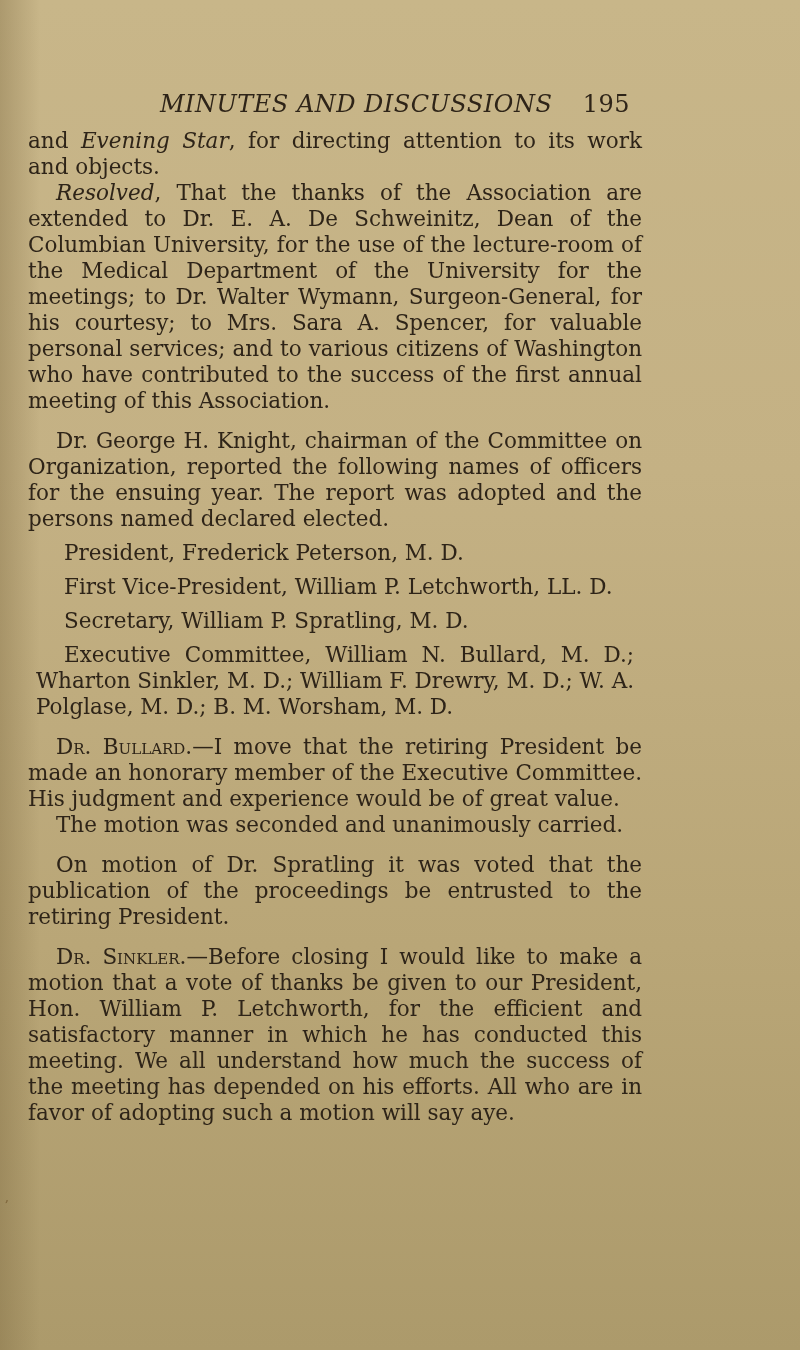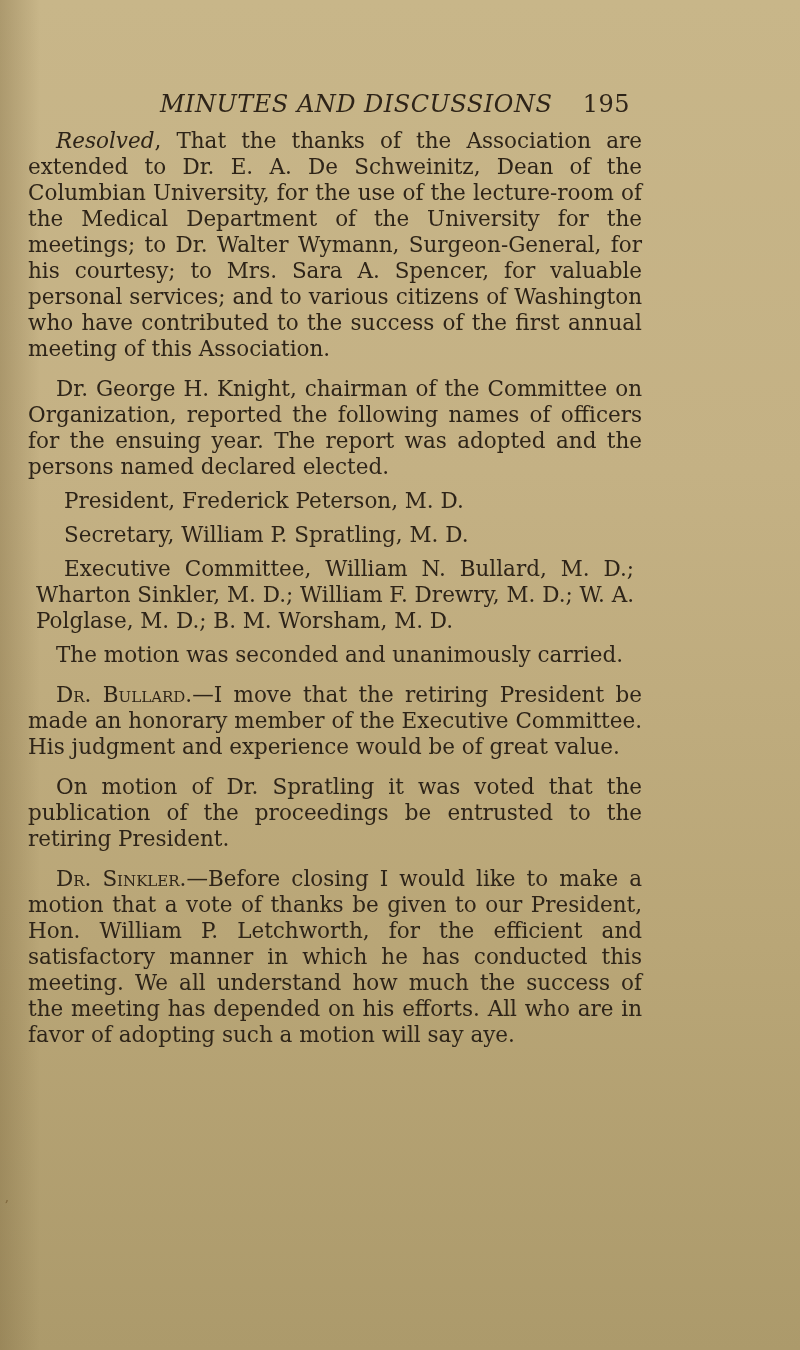--- a/index.html
+++ b/index.html
@@ -78,34 +78,36 @@
 
 <div class="gutter-shade"></div>
 
 <div class="running-head">
   <span class="title">MINUTES AND DISCUSSIONS</span>
   <span class="page-num">195</span>
 </div>
 
 <div class="page-body">
 
+  <p class="para"><span>and </span><span class="it">Evening Star</span><span>, for directing attention to its work and objects.</span></p>
 
   <p class="para indent"><span class="it">Resolved</span><span>, That the thanks of the Association are extended to Dr. E. A. De Schweinitz, Dean of the Columbian University, for the use of the lecture-room of the Medical Department of the University for the meetings; to Dr. Walter Wymann, Surgeon-General, for his courtesy; to Mrs. Sara A. Spencer, for valuable personal services; and to various citizens of Washington who have contributed to the success of the first annual meeting of this Association.</span></p>
 
   <p class="para indent gap">Dr. George H. Knight, chairman of the Committee on Organization, reported the following names of officers for the ensuing year. The report was adopted and the persons named declared elected.</p>
 
   <div>
     <p class="officer-line">President, Frederick Peterson, M. D.</p>
+    <p class="officer-line">First Vice-President, William P. Letchworth, LL. D.</p>
     <p class="officer-line">Secretary, William P. Spratling, M. D.</p>
     <p class="officer-line" style="text-align-last:left">Executive Committee, William N. Bullard, M. D.; Wharton Sinkler, M. D.; William F. Drewry, M. D.; W. A. Polglase, M. D.; B. M. Worsham, M. D.</p>
   </div>
 
+  <p class="para indent gap"><span class="sc">Dr. Bullard.</span><span>—I move that the retiring President be made an honorary member of the Executive Committee. His judgment and experience would be of great value.</span></p>
+
   <p class="para indent">The motion was seconded and unanimously carried.</p>
-
-  <p class="para indent gap"><span class="sc">Dr. Bullard.</span><span>—I move that the retiring President be made an honorary member of the Executive Committee. His judgment and experience would be of great value.</span></p>
 
   <p class="para indent gap">On motion of Dr. Spratling it was voted that the publication of the proceedings be entrusted to the retiring President.</p>
 
   <p class="para indent gap"><span class="sc">Dr. Sinkler.</span><span>—Before closing I would like to make a motion that a vote of thanks be given to our President, Hon. William P. Letchworth, for the efficient and satisfactory manner in which he has conducted this meeting. We all understand how much the success of the meeting has depended on his efforts. All who are in favor of adopting such a motion will say aye.</span></p>
 
 </div>
 
 <div class="stray-mark">,</div>
 
 </body></html>

